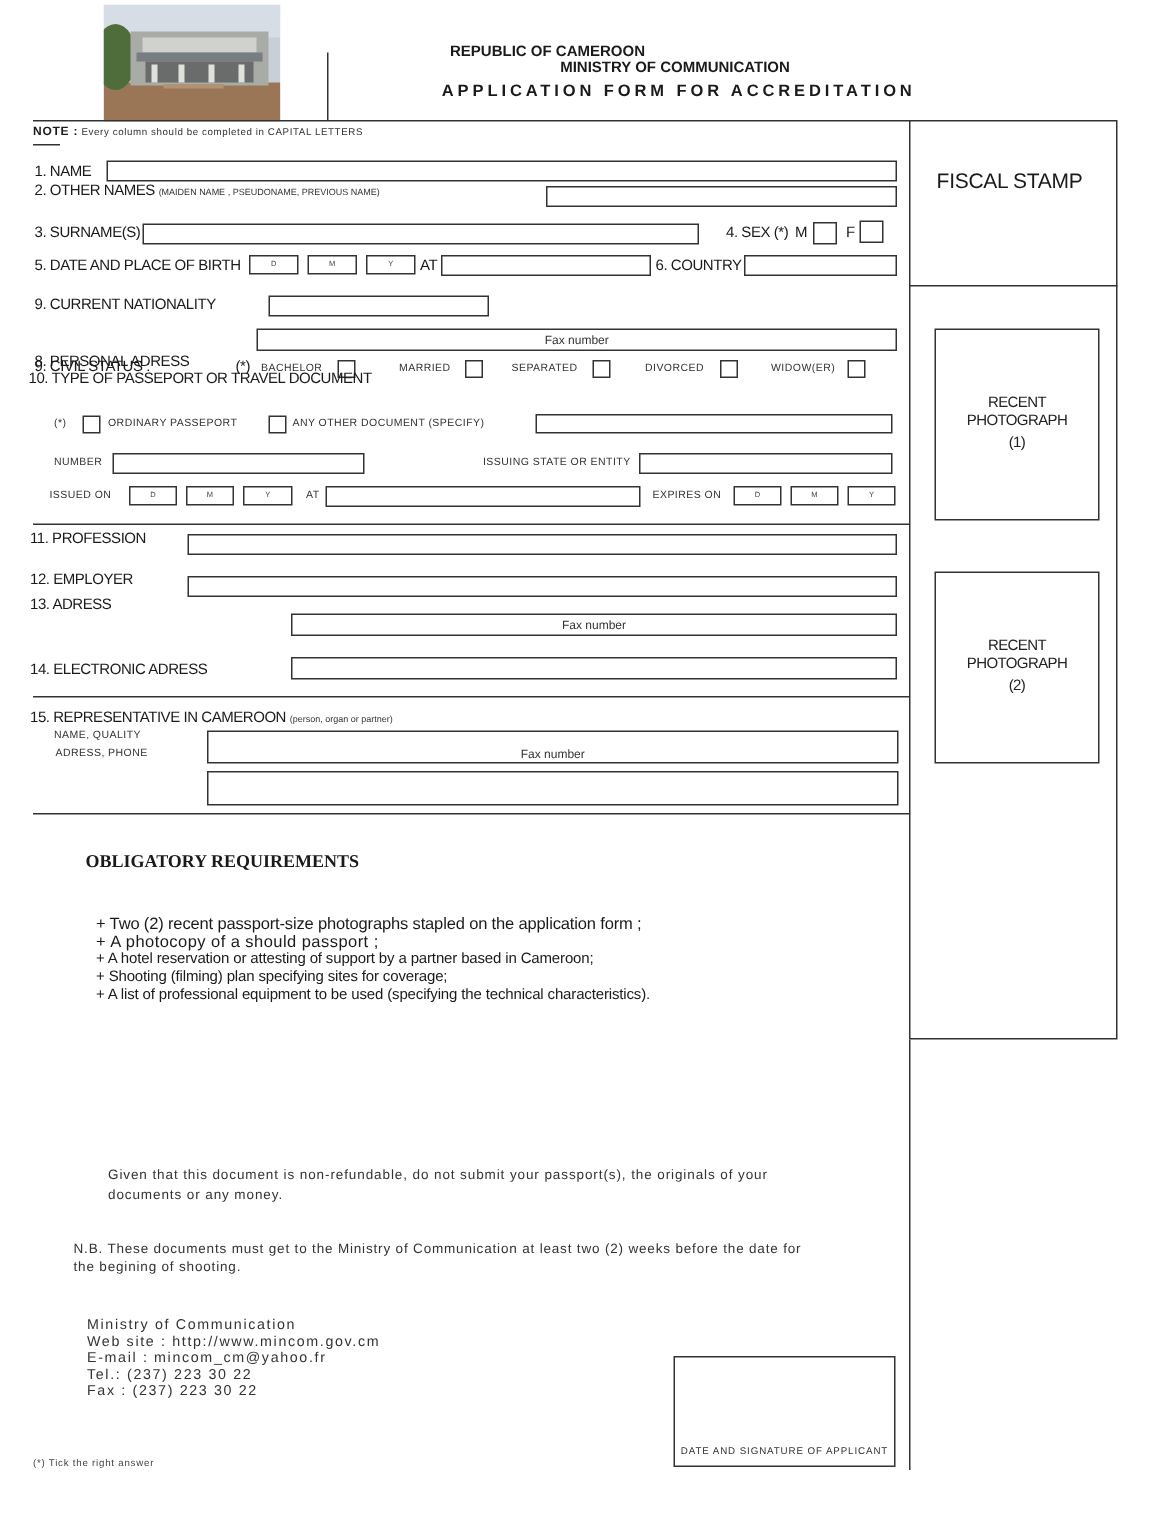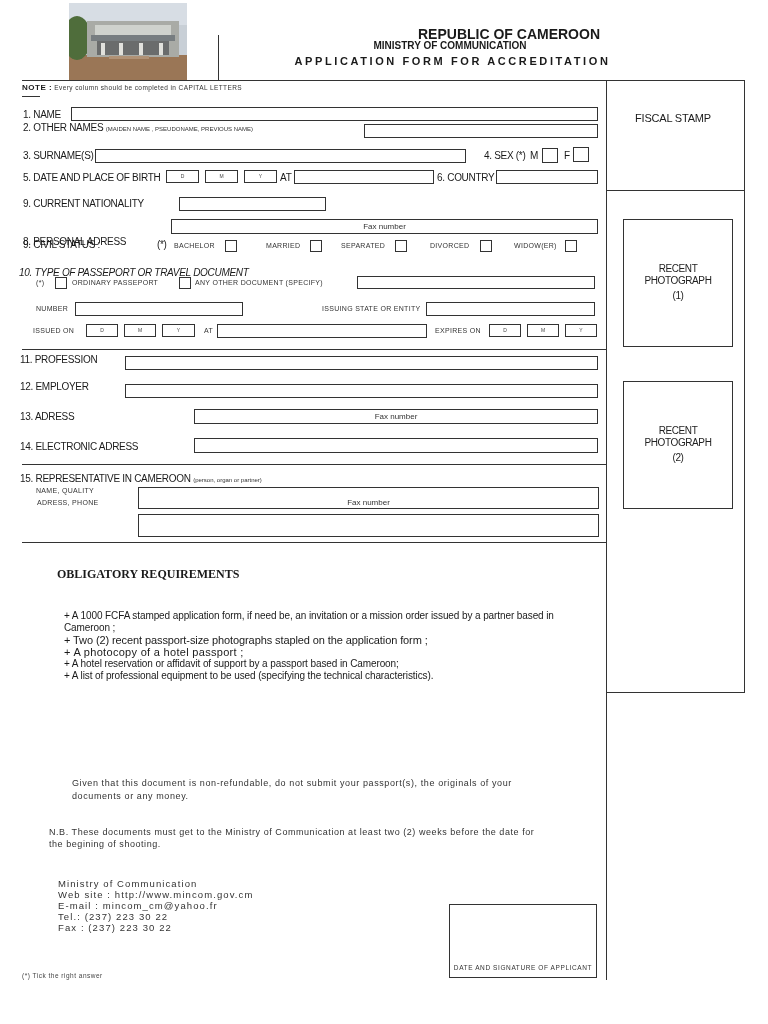--- a/index.html
+++ b/index.html
@@ -36,36 +36,36 @@
     <rect x="28" y="38" width="72" height="14" fill="#6a6c6c"></rect>
     <rect x="32" y="40" width="4" height="12" fill="#e1e1dc"></rect>
     <rect x="50" y="40" width="4" height="12" fill="#e1e1dc"></rect>
     <rect x="70" y="40" width="4" height="12" fill="#e1e1dc"></rect>
     <rect x="90" y="40" width="4" height="12" fill="#e1e1dc"></rect>
     <rect x="40" y="53" width="40" height="3" fill="#b09276"></rect>
   </svg>
 </div>
 <div class="vline" style="left:218px; top:35px; height:45px;"></div>
 
-<div class="abs" style="left:300px; top:29px; width:300px; text-align:right; font-size:14px; font-weight:bold; line-height:11px;">REPUBLIC OF CAMEROON</div>
+<div class="abs" style="left:300px; top:29px; width:300px; text-align:left; font-size:10px; font-weight:bold; line-height:11px;">REPUBLIC OF CAMEROON</div>
 <div class="abs" style="left:300px; top:40px; width:300px; text-align:center; font-size:10px; font-weight:bold; line-height:11px;">MINISTRY OF COMMUNICATION</div>
 <div class="abs" style="left:290px; top:55px; width:325px; text-align:center; font-size:11px; font-weight:bold; letter-spacing:2.6px;">APPLICATION FORM FOR ACCREDITATION</div>
 
 <div class="hline" style="left:22px; top:80px; width:584px;"></div>
 
 <div class="abs" style="left:22px; top:83px; font-size:8px; white-space:nowrap;">
   <span style="font-weight:bold; letter-spacing:0.5px;">NOTE :</span>
   <span style="font-size:6.5px; letter-spacing:0.4px; color:#333;">Every column should be completed in CAPITAL LETTERS</span>
 </div>
 <div class="hline" style="left:22px; top:96px; width:18px;"></div>
 
 <div class="vline" style="left:606px; top:80px; height:900px;"></div>
 <div class="box" style="left:606px; top:80px; width:139px; height:613px; border-width:1px;"></div>
 <div class="hline" style="left:606px; top:190px; width:139px;"></div>
-<div class="abs" style="left:606px; top:112px; width:134px; text-align:center; font-size:11px; letter-spacing:-0.2px;">FISCAL STAMP</div>
+<div class="abs" style="left:606px; top:112px; width:134px; text-align:center; font-size:14px; letter-spacing:-0.2px;">FISCAL STAMP</div>
 
 <div class="box" style="left:623px; top:219px; width:110px; height:128px;">
   <div class="boxtxt" style="top:43px; font-size:10px; letter-spacing:-0.4px; line-height:12px; color:#222;">
     <div>RECENT</div>
     <div>PHOTOGRAPH</div>
     <div style="margin-top:3px;">(1)</div>
   </div>
 </div>
 <div class="box" style="left:623px; top:381px; width:110px; height:128px;">
   <div class="boxtxt" style="top:43px; font-size:10px; letter-spacing:-0.4px; line-height:12px; color:#222;">
@@ -115,21 +115,21 @@
 <div class="check" style="left:225px; top:240px;"></div>
 <div class="small" style="left:266px; top:242px;">MARRIED</div>
 <div class="check" style="left:310px; top:240px;"></div>
 <div class="small" style="left:341px; top:242px;">SEPARATED</div>
 <div class="check" style="left:395px; top:240px;"></div>
 <div class="small" style="left:430px; top:242px;">DIVORCED</div>
 <div class="check" style="left:480px; top:240px;"></div>
 <div class="small" style="left:514px; top:242px;">WIDOW(ER)</div>
 <div class="check" style="left:565px; top:240px;"></div>
 
-<div class="lbl" style="left:19px; top:268px;font-style:italic;">10. TYPE OF PASSEPORT OR TRAVEL DOCUMENT</div>
+<div class="lbl" style="left:19px; top:248px;">10. TYPE OF PASSEPORT OR TRAVEL DOCUMENT</div>
 <div class="small" style="left:36px; top:279px;">(*)</div>
 <div class="check" style="left:55px; top:277px;"></div>
 <div class="small" style="left:72px; top:279px;">ORDINARY PASSEPORT</div>
 <div class="check" style="left:179px; top:277px;"></div>
 <div class="small" style="left:195px; top:279px;">ANY OTHER DOCUMENT (SPECIFY)</div>
 <div class="box" style="left:357px; top:276px; width:238px; height:13px;"></div>
 
 <div class="small" style="left:36px; top:305px;">NUMBER</div>
 <div class="box" style="left:75px; top:302px; width:168px; height:14px;"></div>
 <div class="small" style="left:322px; top:305px;">ISSUING STATE OR ENTITY</div>
@@ -147,21 +147,21 @@
 <div class="datebox" style="left:565px; top:324px; width:32px;">Y</div>
 
 <div class="hline" style="left:22px; top:349px; width:584px;"></div>
 
 <div class="lbl" style="left:20px; top:355px;">11. PROFESSION</div>
 <div class="box" style="left:125px; top:356px; width:473px; height:14px;"></div>
 
 <div class="lbl" style="left:20px; top:382px;">12. EMPLOYER</div>
 <div class="box" style="left:125px; top:384px; width:473px; height:14px;"></div>
 
-<div class="lbl" style="left:20px; top:412px;text-align:center;">13. ADRESS</div>
+<div class="lbl" style="left:20px; top:399px;text-align:center;">13. ADRESS</div>
 <div class="box" style="left:194px; top:409px; width:404px; height:15px;">
   <div class="boxtxt" style="top:2px;">Fax number</div>
 </div>
 
 <div class="lbl" style="left:20px; top:442px;text-align:right;">14. ELECTRONIC ADRESS</div>
 <div class="box" style="left:194px; top:438px; width:404px; height:15px;"></div>
 
 <div class="hline" style="left:22px; top:464px; width:584px;"></div>
 
 <div class="lbl" style="left:20px; top:474px;">
@@ -172,24 +172,24 @@
 <div class="small" style="left:37px; top:499px;">ADRESS, PHONE</div>
 <div class="box" style="left:138px; top:487px; width:461px; height:22px;">
   <div class="boxtxt" style="top:10px;">Fax number</div>
 </div>
 <div class="box" style="left:138px; top:514px; width:461px; height:23px;"></div>
 
 <div class="hline" style="left:22px; top:542px; width:584px;"></div>
 
 <div class="abs" style="left:57px; top:567px; font-family:'Liberation Serif', serif; font-weight:bold; font-size:12px;">OBLIGATORY REQUIREMENTS</div>
 <ul class="req-list">
-  <li class="wrap">+ A 1000 FCFA stamped application form, if need be, an invitation or a mission order issued by a partner based in Cameroon ;</li>
   <li style="font-size:11px;">+ Two (2) recent passport-size photographs stapled on the application form ;</li>
-  <li style="font-size:11px; letter-spacing:0.3px;">+ A photocopy of a hotel passport ;</li>
-  <li>+ A hotel reservation or affidavit of support by a passport based in Cameroon;</li>
+  <li style="font-size:11px; letter-spacing:0.3px;">+ A photocopy of a should passport ;</li>
+  <li>+ A hotel reservation or attesting of support by a partner based in Cameroon;</li>
+  <li>+ Shooting (filming) plan specifying sites for coverage;</li>
   <li>+ A list of professional equipment to be used (specifying the technical characteristics).</li>
 </ul>
 
 <div class="abs" style="left:72px; top:777px; width:450px; font-size:9px; letter-spacing:0.6px; line-height:13px; color:#333;">Given that this document is non-refundable, do not submit your passport(s), the originals of your documents or any money.</div>
 <div class="abs" style="left:49px; top:826px; width:500px; font-size:9px; letter-spacing:0.55px; line-height:12px; color:#333;">N.B. These documents must get to the Ministry of Communication at least two (2) weeks before the date for the begining of shooting.</div>
 
 <div class="abs" style="left:58px; top:878px; font-size:9.5px; letter-spacing:1.1px; line-height:11px; color:#333;">
   <div>Ministry of Communication</div>
   <div>Web site : http://www.mincom.gov.cm</div>
   <div>E-mail : mincom_cm@yahoo.fr</div>

